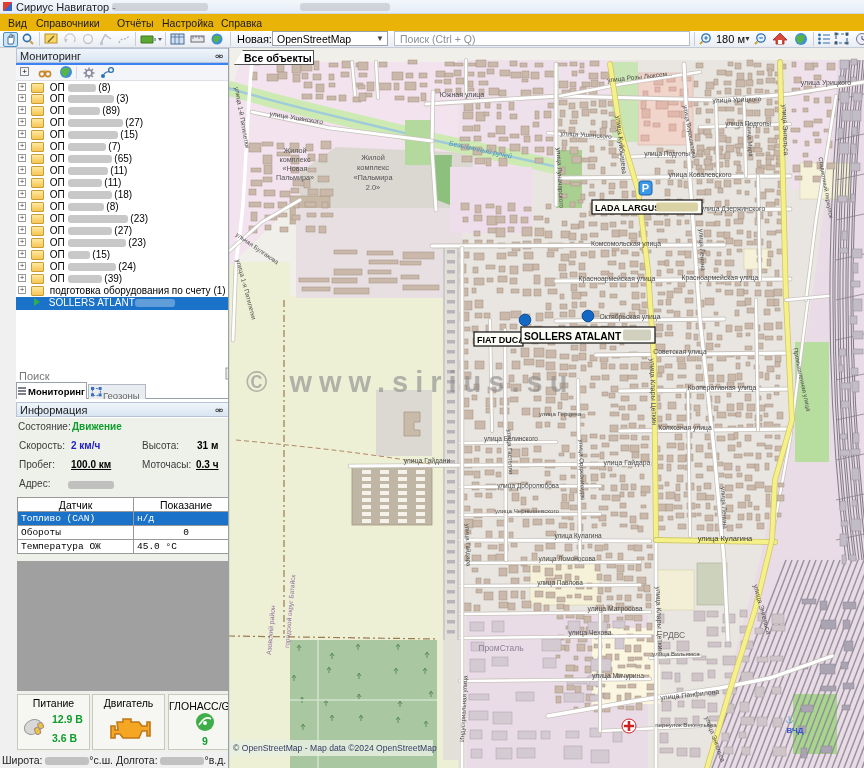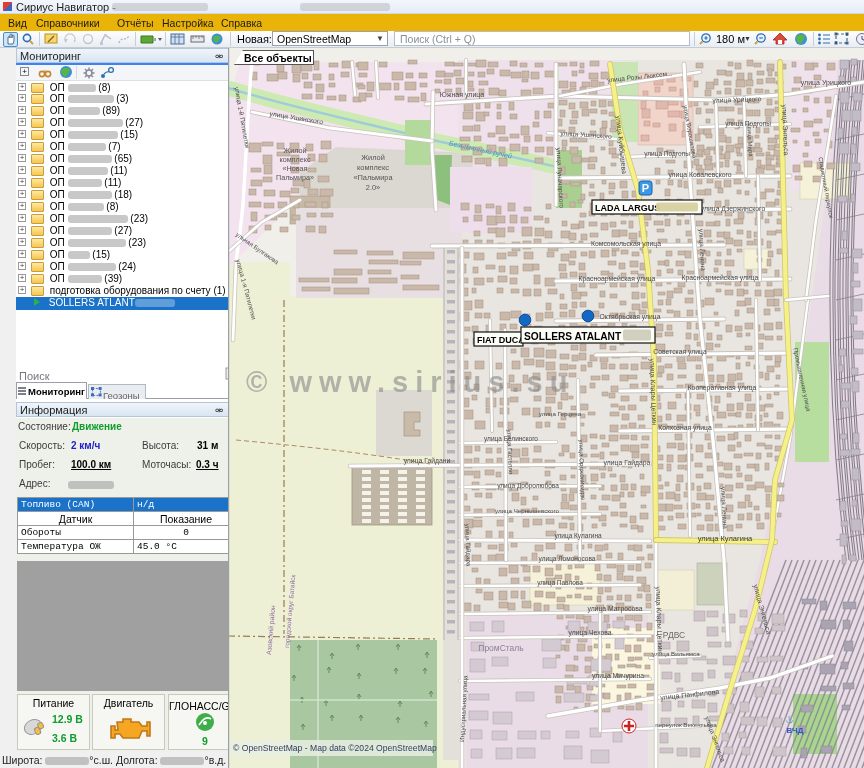--- a/index.html
+++ b/index.html
@@ -258,27 +258,27 @@
   <span class="abs lblg" style="left:126px;top:22px">Высота:</span>
       <span class="abs" style="left:181px;top:22px;font-weight:bold">31 м</span>
   <span class="abs lblg" style="left:3px;top:41px">Пробег:</span>
       <span class="abs" style="left:55px;top:41px;font-weight:bold;text-decoration:underline">100.0 км</span>
   <span class="abs lblg" style="left:126px;top:41px">Моточасы:</span>
       <span class="abs" style="left:180px;top:41px;font-weight:bold;text-decoration:underline">0.3 ч</span>
   <span class="abs lblg" style="left:3px;top:60px">Адрес:</span>
       <span class="blurb" style="position:absolute;left:52px;top:63px;width:46px;background:#9a9a9a"></span>
   <table id="dtable" cellspacing="0">
    <tbody>
-          <tr style="background:#1a72c9;color:#fff">
+          <tr>
+            <th style="width:116px;text-align:center;font-family:'Liberation Sans';font-size:10.5px">Датчик</th>
+            <th style="text-align:center;font-family:'Liberation Sans';font-size:10.5px">Показание</th>
+          </tr>
+   <tr style="background:#1a72c9;color:#fff">
             <td>Топливо (CAN)</td>
             <td>н/д</td>
-          </tr>
-   <tr>
-            <th style="width:116px;text-align:center;font-family:'Liberation Sans';font-size:10.5px">Датчик</th>
-            <th style="text-align:center;font-family:'Liberation Sans';font-size:10.5px">Показание</th>
           </tr>
    <tr>
             <td>Обороты</td>
             <td style="text-align:center">0</td>
           </tr>
    <tr>
             <td>Температура ОЖ</td>
             <td>45.0 °C</td>
           </tr>
   </tbody>

